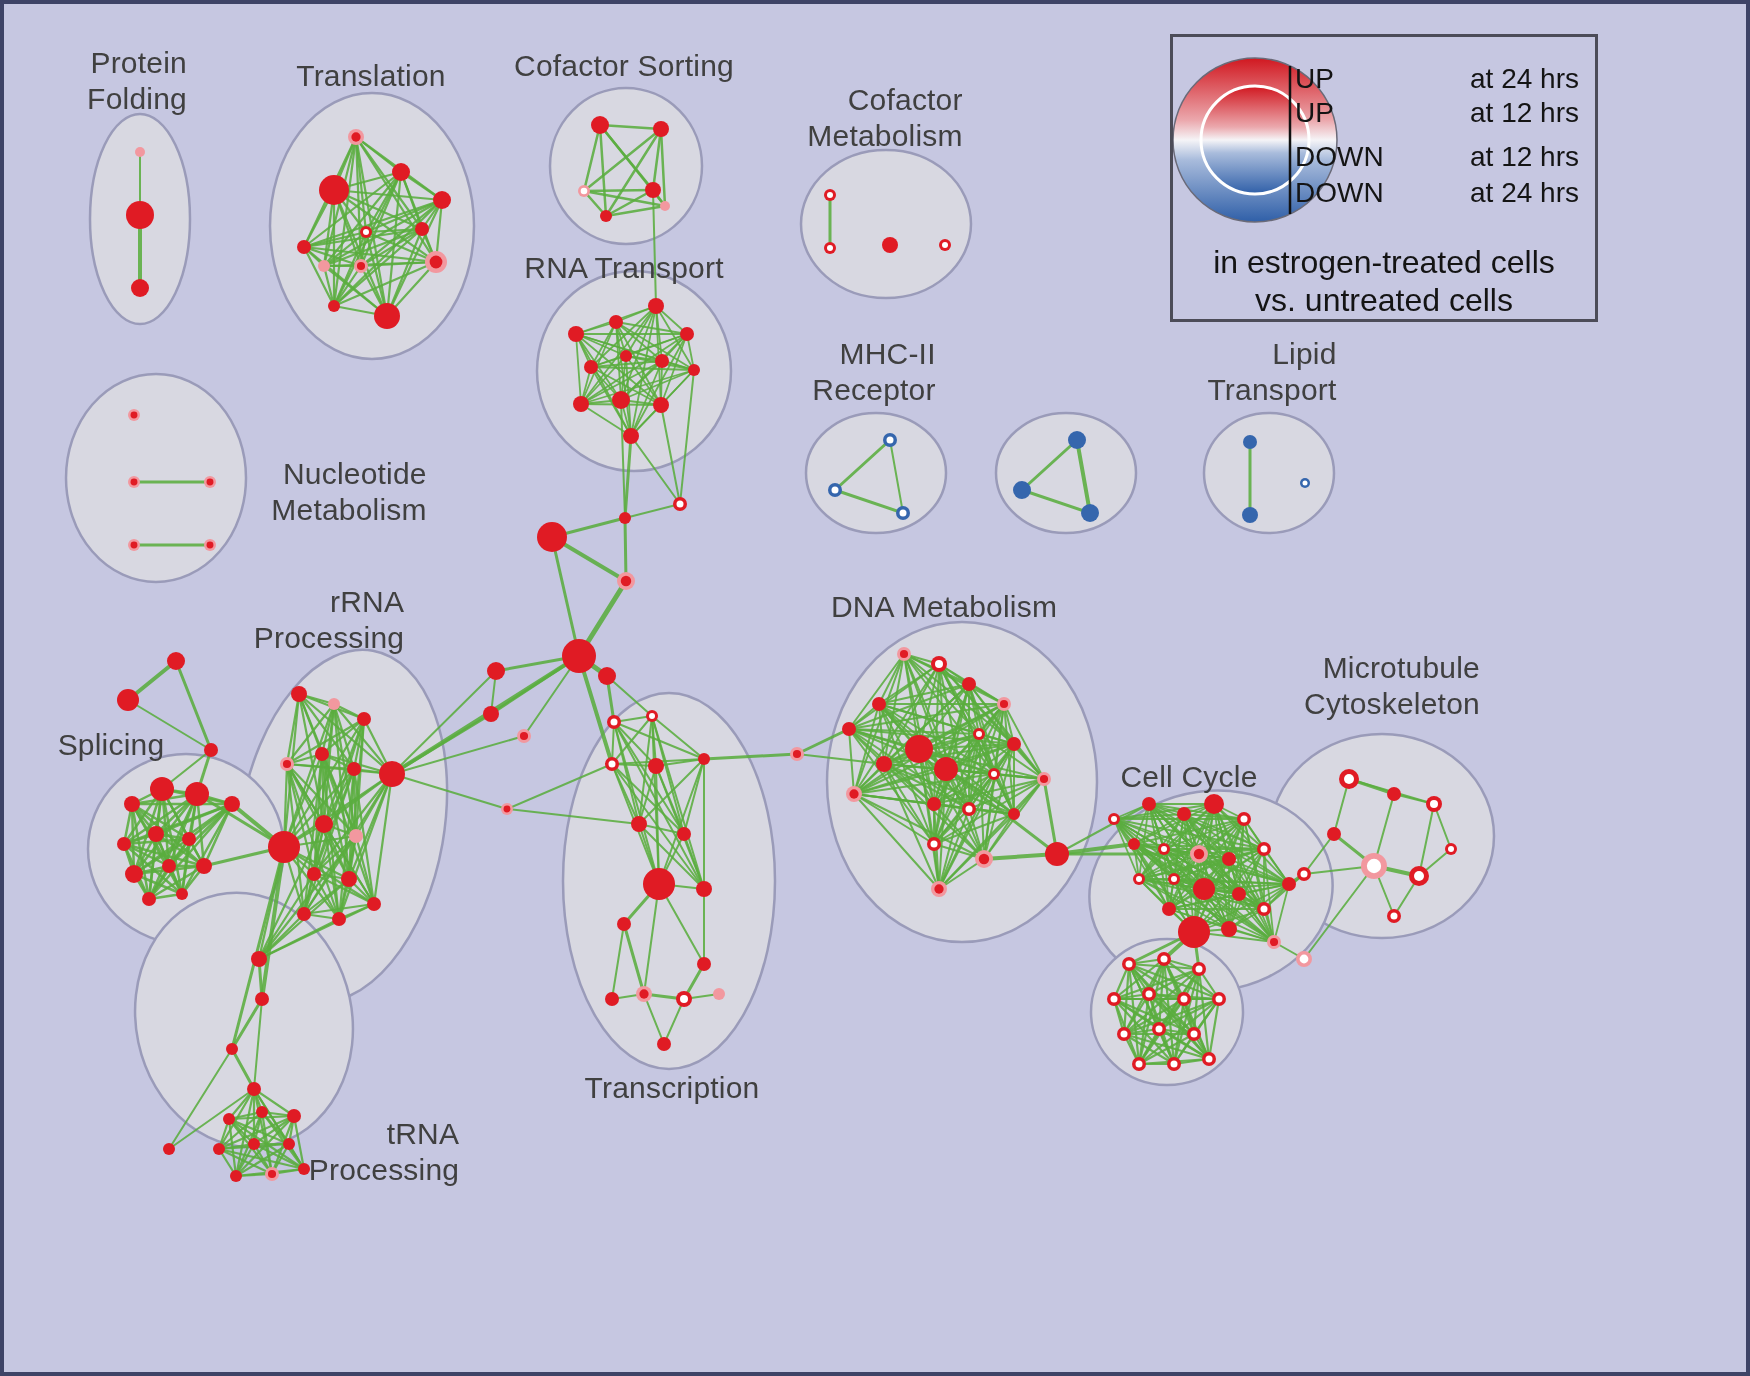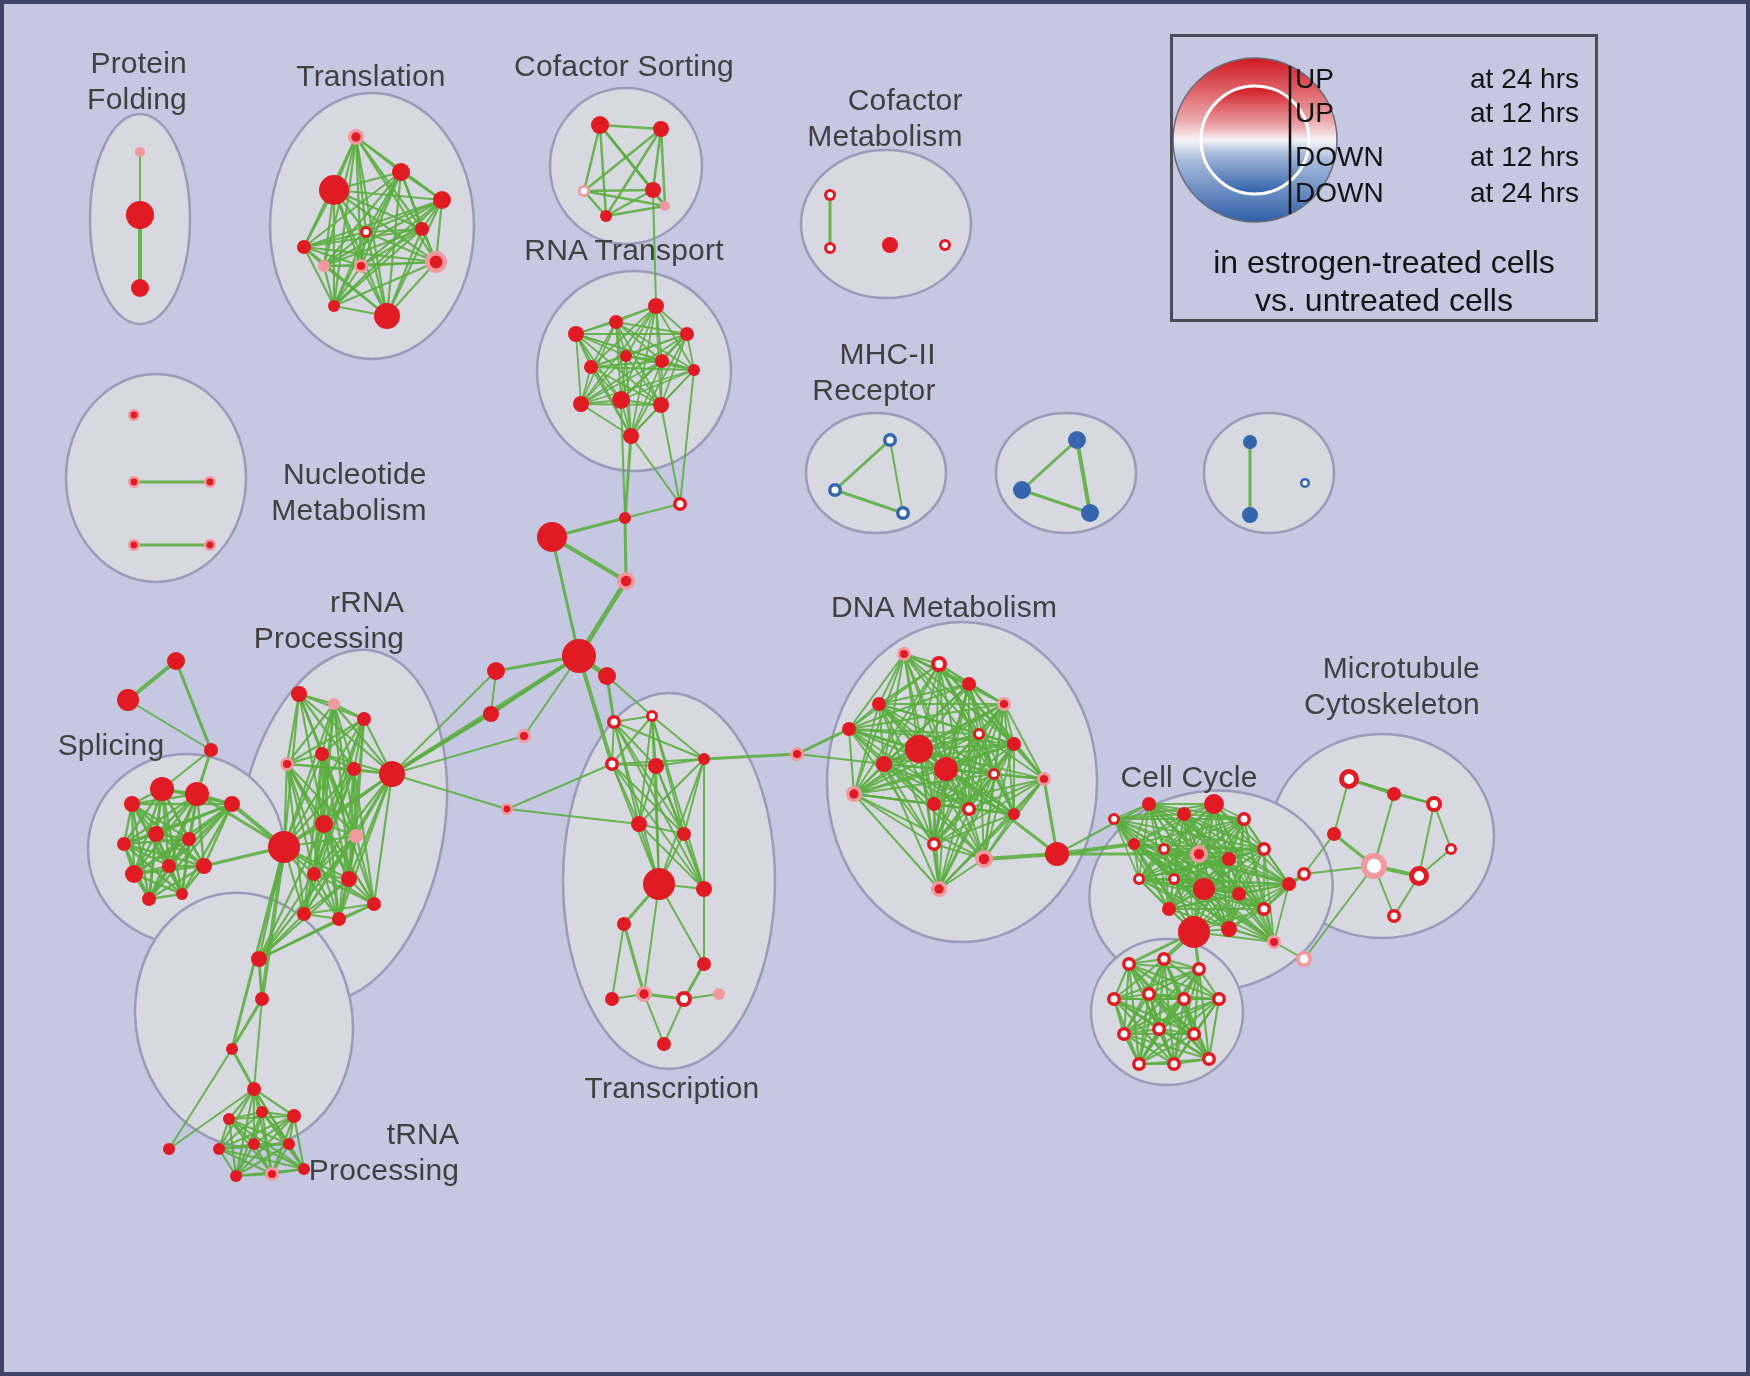--- a/index.html
+++ b/index.html
@@ -1244,25 +1244,27 @@
         <circle cx="1205" cy="1055" r="3.5" fill="#ffffff"></circle>
       </g>
   </svg>
 
   <div class="clabel" style="left:133px;top:77px">Protein
 Folding</div>
   <div class="clabel" style="left:367px;top:72px">Translation</div>
   <div class="clabel" style="left:620px;top:62px">Cofactor Sorting</div>
   <div class="clabel" style="left:881px;top:114px">Cofactor
 Metabolism</div>
-  <div class="clabel" style="left:620px;top:246px">RNA Transport</div>
+  <div class="clabel" style="left:620px;top:264px">RNA Transport</div>
   <div class="clabel" style="left:345px;top:488px">Nucleotide
 Metabolism</div>
   <div class="clabel" style="left:870px;top:368px">MHC-II
 Receptor</div>
+  <div class="clabel" style="left:1268px;top:368px">Lipid
+Transport</div>
   <div class="clabel" style="left:325px;top:616px">rRNA
 Processing</div>
   <div class="clabel" style="left:107px;top:741px">Splicing</div>
   <div class="clabel" style="left:940px;top:603px">DNA Metabolism</div>
   <div class="clabel" style="left:1388px;top:682px">Microtubule
 Cytoskeleton</div>
   <div class="clabel" style="left:1185px;top:773px">Cell Cycle</div>
   <div class="clabel" style="left:668px;top:1084px">Transcription</div>
   <div class="clabel" style="left:380px;top:1148px">tRNA
 Processing</div>

